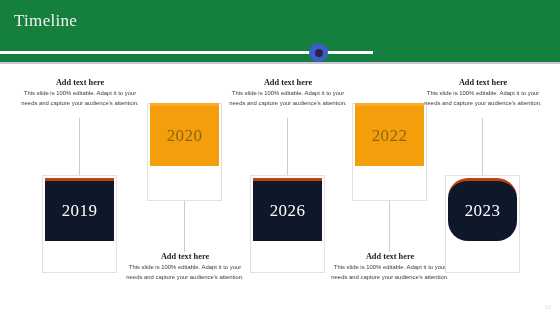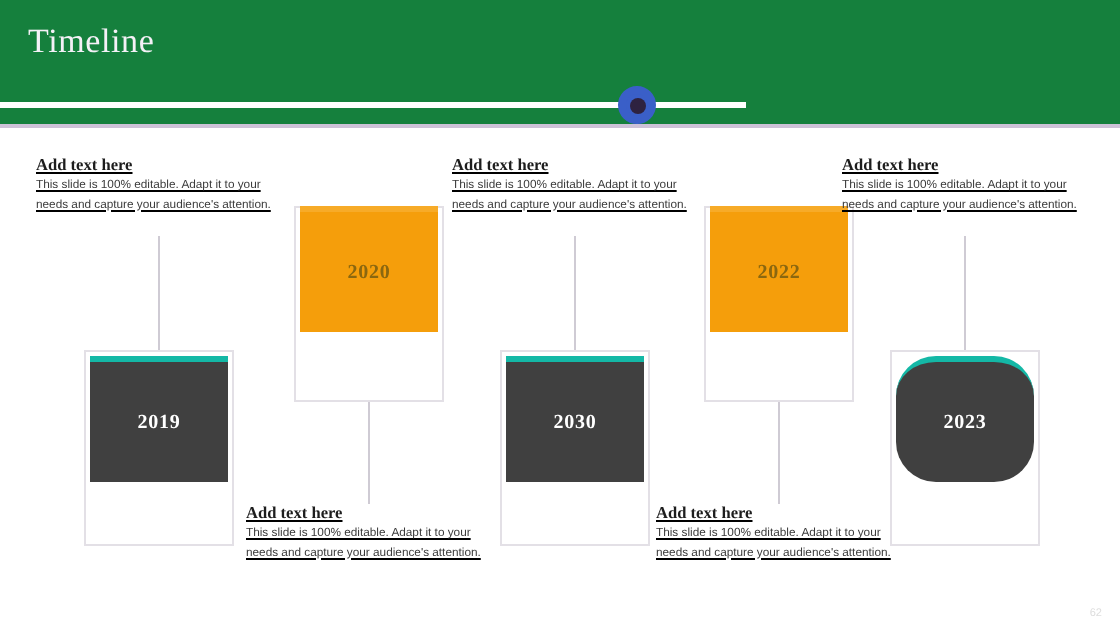--- a/index.html
+++ b/index.html
@@ -103,27 +103,27 @@
     left: 3px;
     width: 69px;
     height: 63px;
     box-sizing: border-box;
     display: flex;
     align-items: center;
     justify-content: center;
   }
   .card-year {
     font-family: "Liberation Serif", serif;
-    font-size: 10px;
-    font-weight: bold;
+    font-size: 17px;
+    font-weight: normal;
     letter-spacing: 0.4px;
   }
   .card.dark {
-    background: #404040;
-    border-top: 3px solid #14b8a6;
+    background: #0f172a;
+    border-top: 3px solid #c2410c;
   }
   .card.dark .card-year {
     color: #ffffff;
   }
   .card.orange {
     background: #f59e0b;
     border-top: 3px solid #f7ab28;
   }
   .card.orange .card-year {
     color: #8a6710;
@@ -133,22 +133,21 @@
   .connector {
     position: absolute;
     width: 1px;
     background: #cfcbd4;
   }
 
   
   .textblock {
     position: absolute;
     width: 124px;
-    text-align: left;
-    text-decoration: underline;
+    text-align: center;
   }
   .tb-title {
     font-family: "Liberation Serif", serif;
     font-size: 8.3px;
     font-weight: bold;
     color: #1d1d1d;
     margin-bottom: 2px;
     white-space: nowrap;
   }
   .tb-body {
@@ -205,21 +204,21 @@
   </div>
 
   <div class="column" style="left:250px;">
     <div class="textblock" style="left:-24px; top:5px;">
       <div class="tb-title">Add text here</div>
       <div class="tb-body">This slide is 100% editable. Adapt it to your needs and capture your audience's attention.</div>
     </div>
     <div class="connector" style="left:37px; top:45px; height:57px;"></div>
     <div class="frame" style="top:102px; height:98px;"></div>
     <div class="card dark" style="top:105px;">
-      <span class="card-year">2030</span>
+      <span class="card-year">2026</span>
     </div>
   </div>
 
   <div class="column" style="left:352px;">
     <div class="frame" style="top:30px; height:98px;"></div>
     <div class="card orange" style="top:30px;">
       <span class="card-year">2022</span>
     </div>
     <div class="connector" style="left:37px; top:128px; height:51px;"></div>
     <div class="textblock" style="left:-24px; top:179px;">

